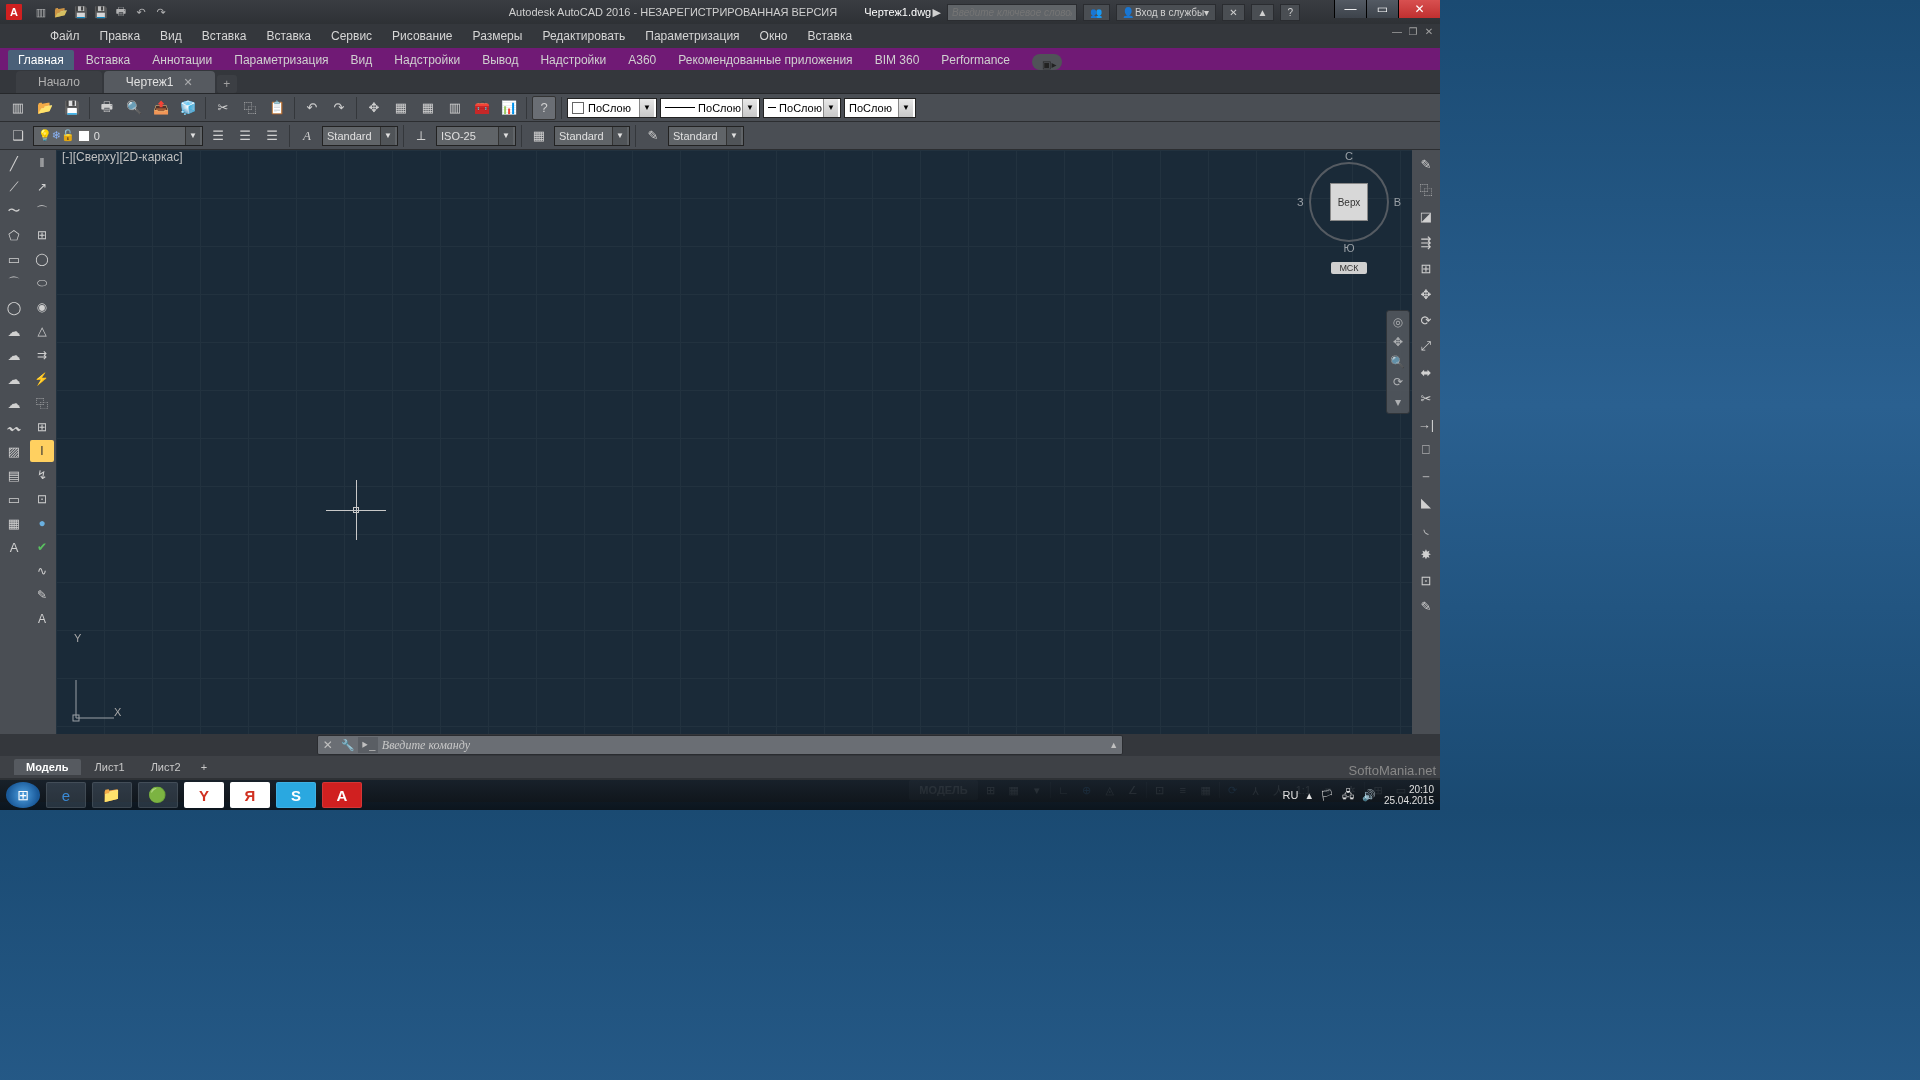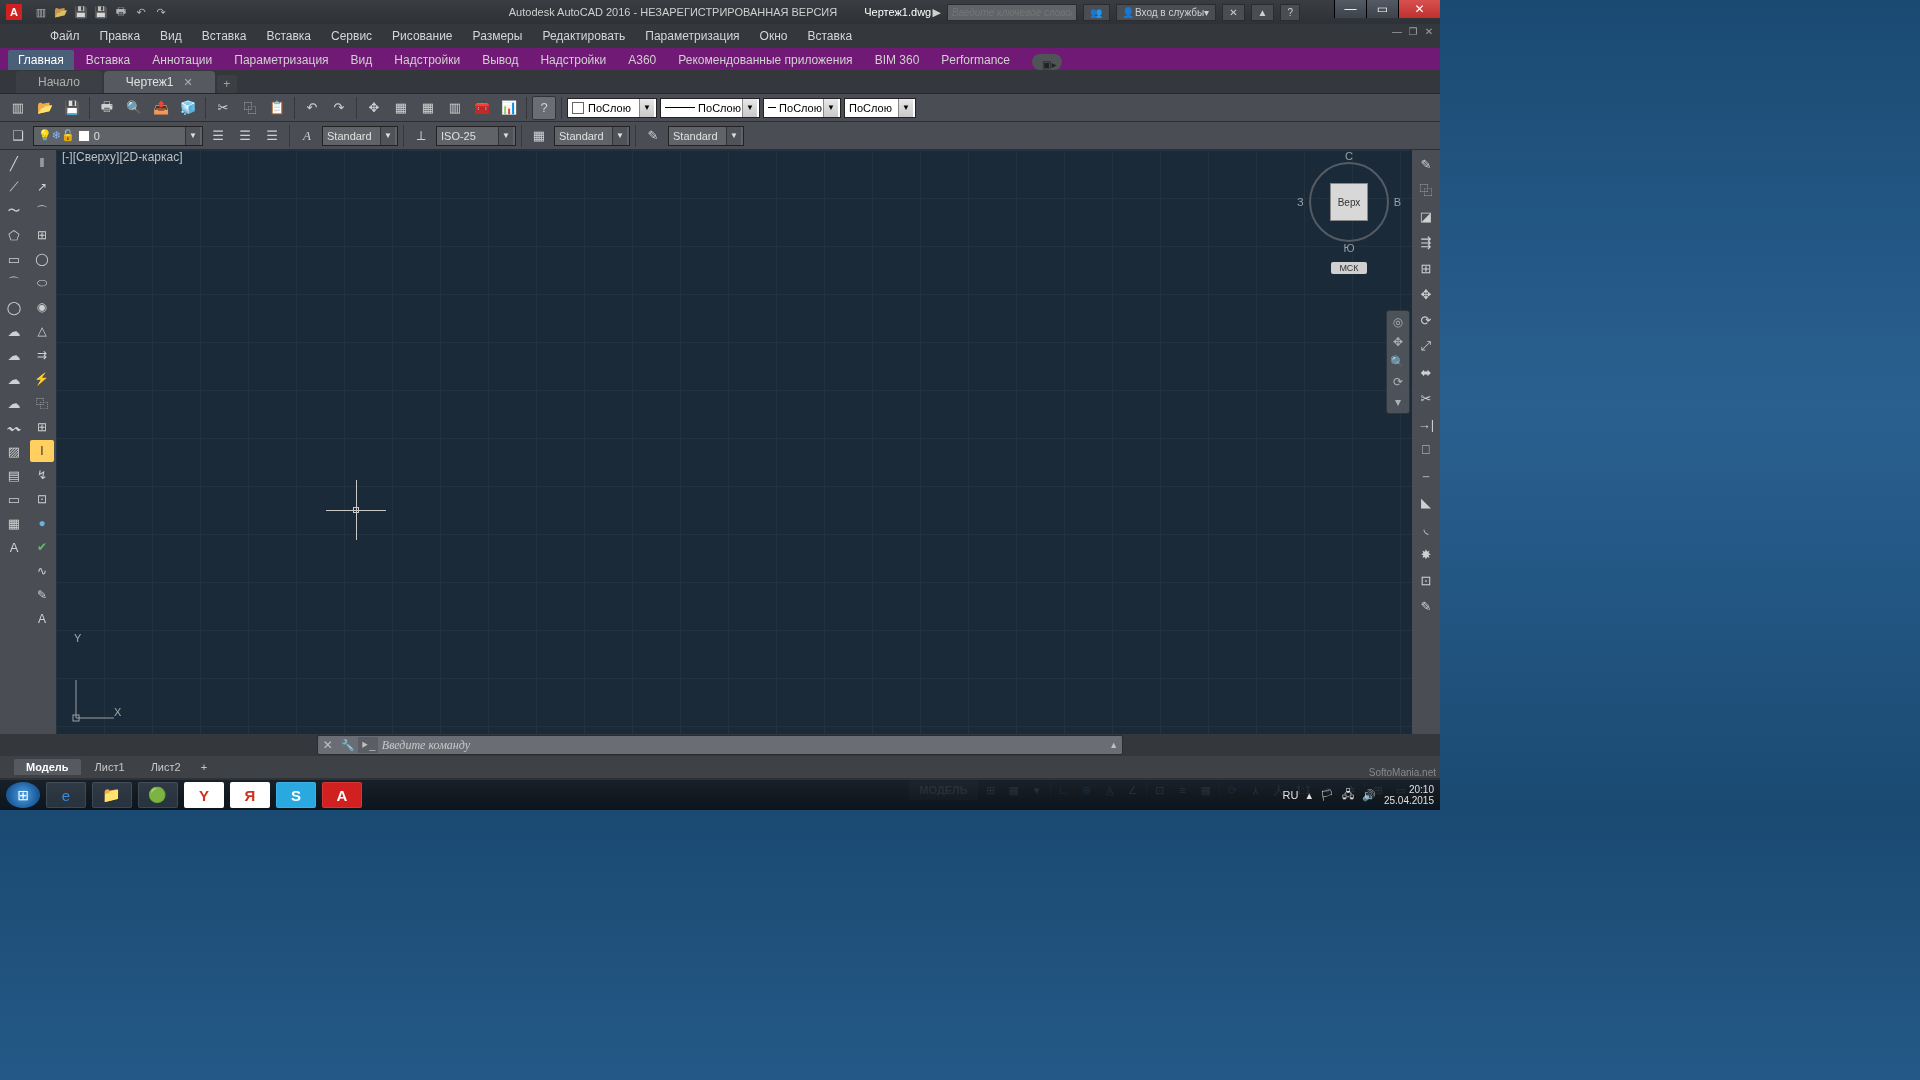--- a/index.html
+++ b/index.html
@@ -101,21 +101,21 @@
 .statusbar .sb-btn { height:20px; min-width:20px; padding:0 4px; display:flex; align-items:center; justify-content:center; cursor:pointer; border-radius:2px; }
 .statusbar .sb-model { background:#4a4e54; padding:0 10px; font-weight:bold; }
 .statusbar .sb-sep { width:1px; height:16px; background:#4a4e54; }
 
 
 .taskbar { position:absolute; left:0; right:0; bottom:0; height:30px; background:linear-gradient(rgba(20,30,40,.85),rgba(10,15,20,.9)); display:flex; align-items:center; padding:0 6px; }
 .taskbar .start { width:34px; height:26px; border-radius:50%; background:radial-gradient(circle,#4fa0e0 0%,#1a5a9a 70%); display:flex; align-items:center; justify-content:center; color:#fff; font-size:14px; cursor:pointer; }
 .taskbar .tbtn { width:40px; height:26px; margin-left:6px; background:rgba(120,140,160,.25); border:1px solid rgba(255,255,255,.1); border-radius:2px; display:flex; align-items:center; justify-content:center; font-size:15px; cursor:pointer; }
 .taskbar .tray { margin-left:auto; display:flex; align-items:center; gap:8px; color:#e0e0e0; font-size:11px; }
 .taskbar .tray .clock { text-align:right; line-height:11px; font-size:10px; }
-.watermark { position:absolute; right:4px; bottom:32px; font-size:10px; color:#888; }
+.watermark { position:absolute; right:4px; bottom:32px; font-size:13px; color:#888; }
 
 svg { pointer-events:none; }
 </style>
 </head>
 <body>
 
 <div class="win-titlebar">
   <div class="app-icon">A</div>
   <div class="qat">
     <span class="tool-btn">▥</span>

